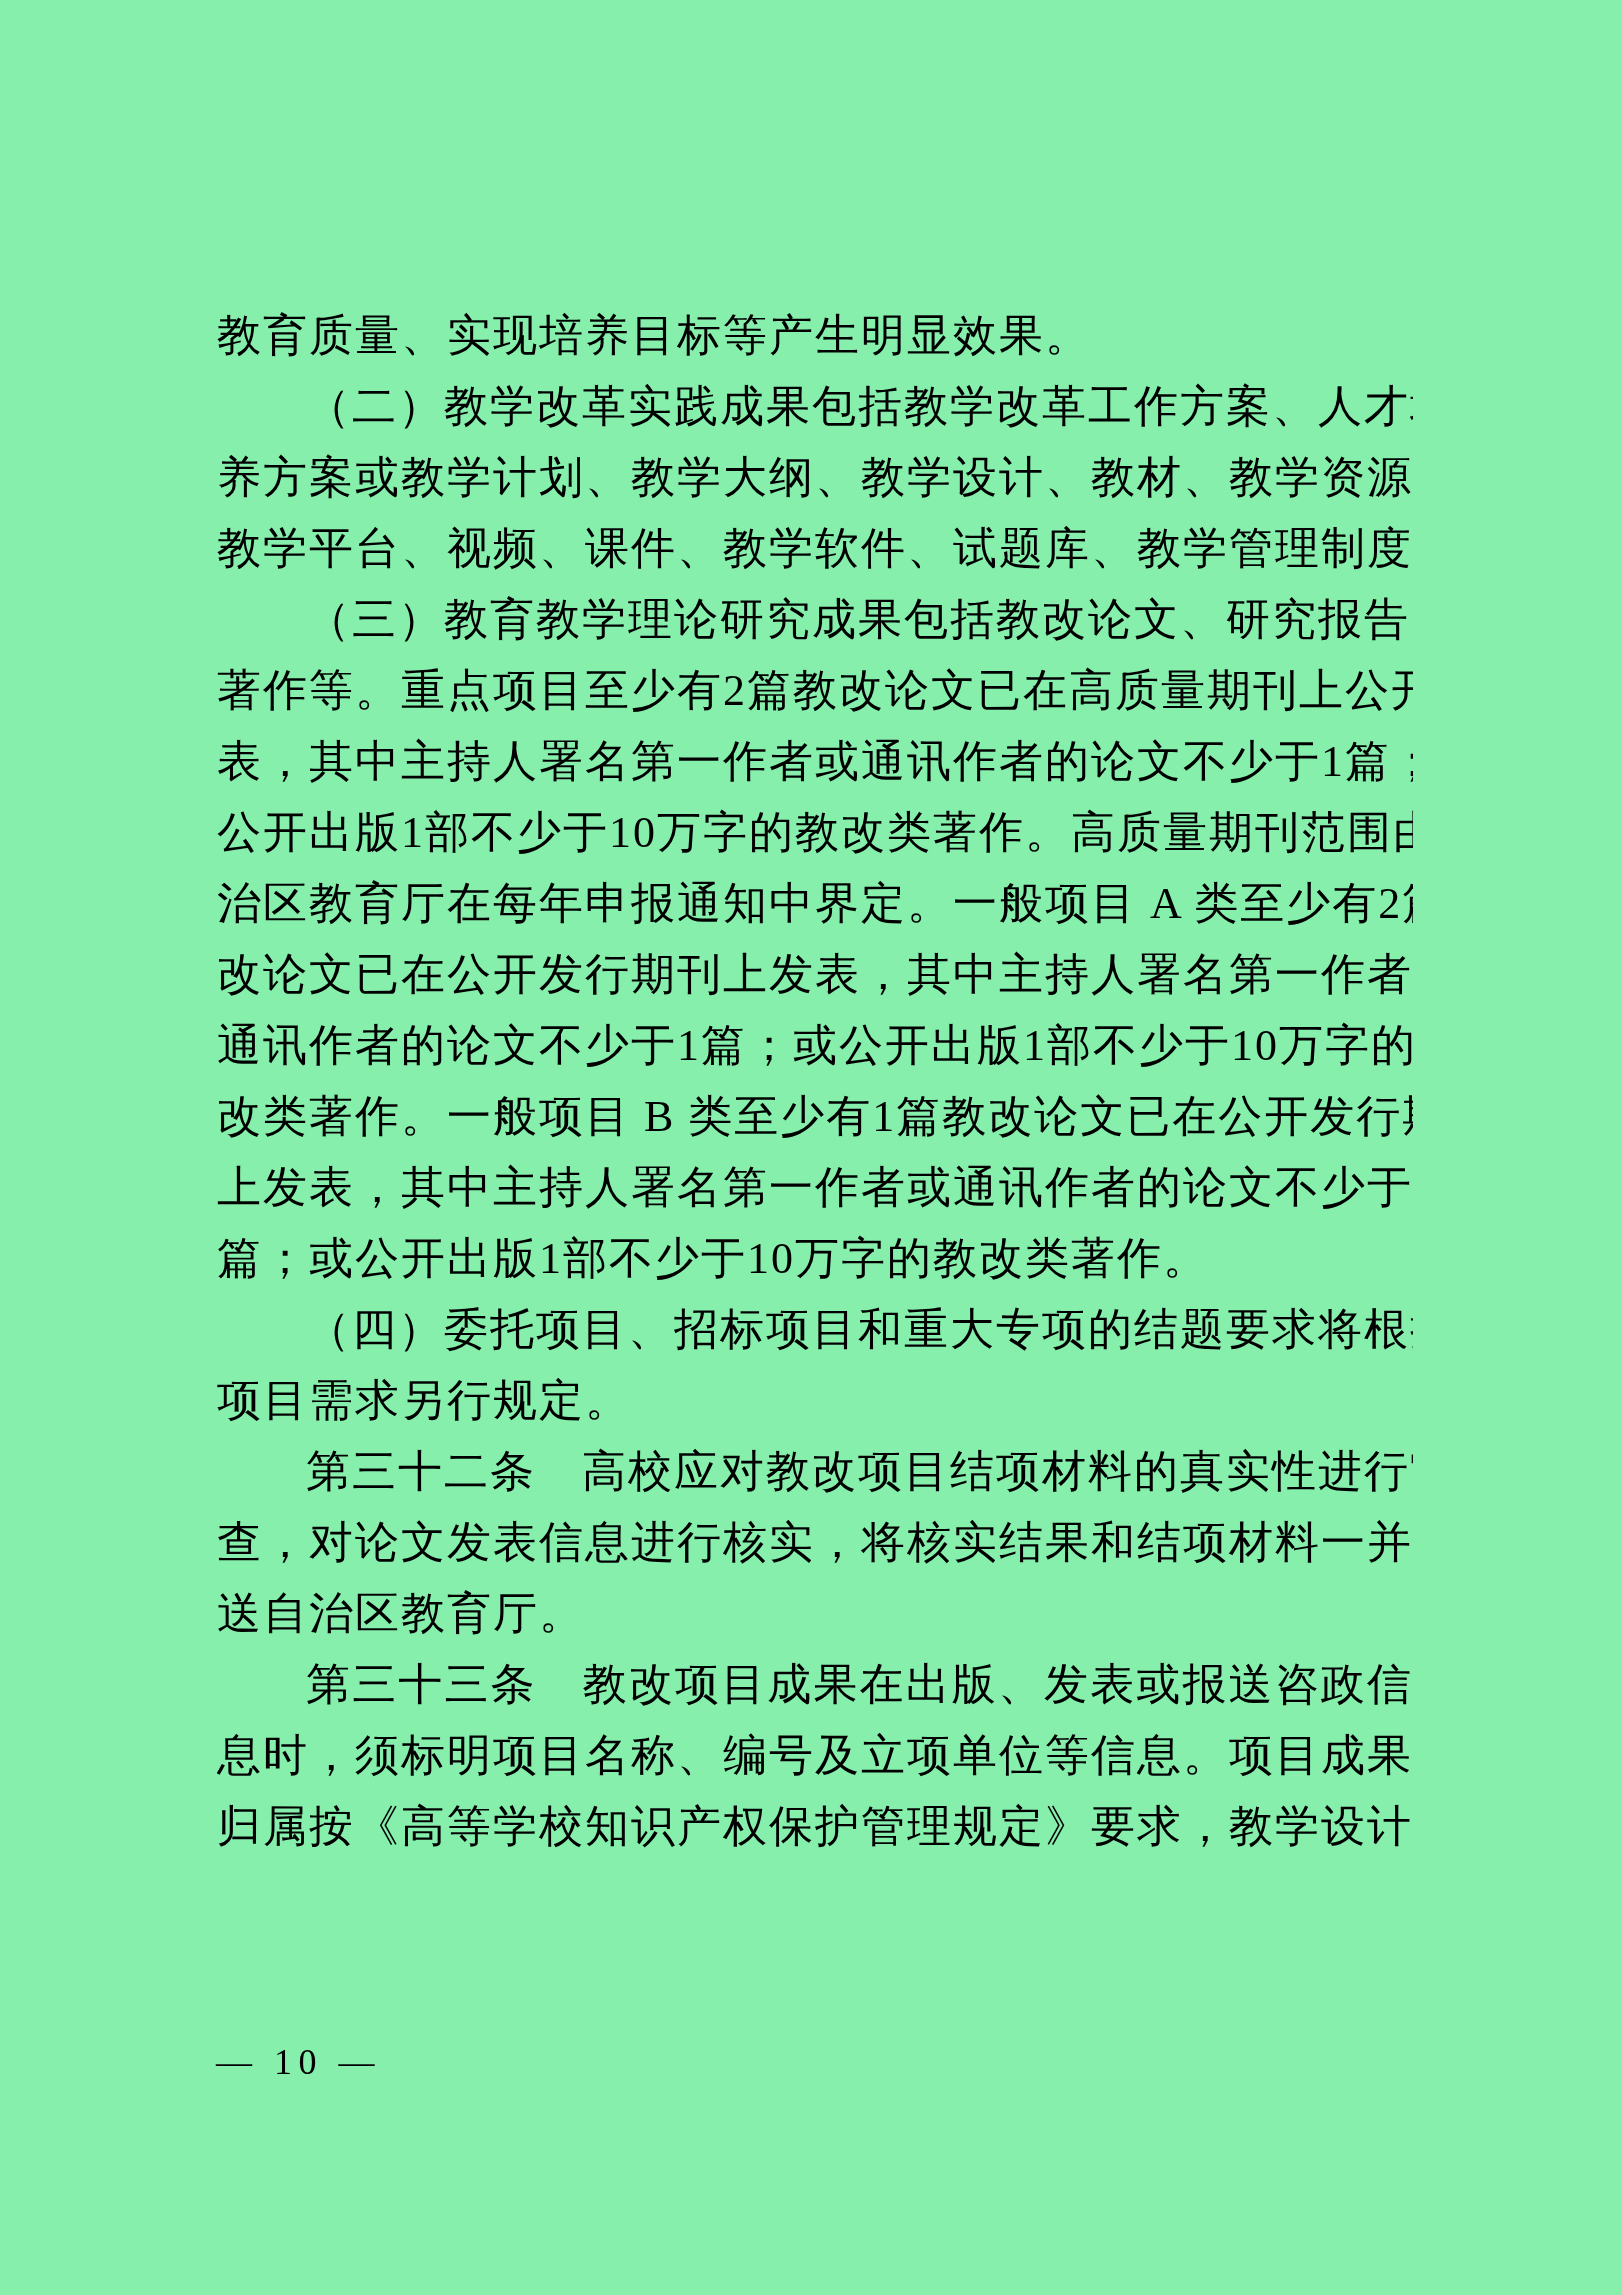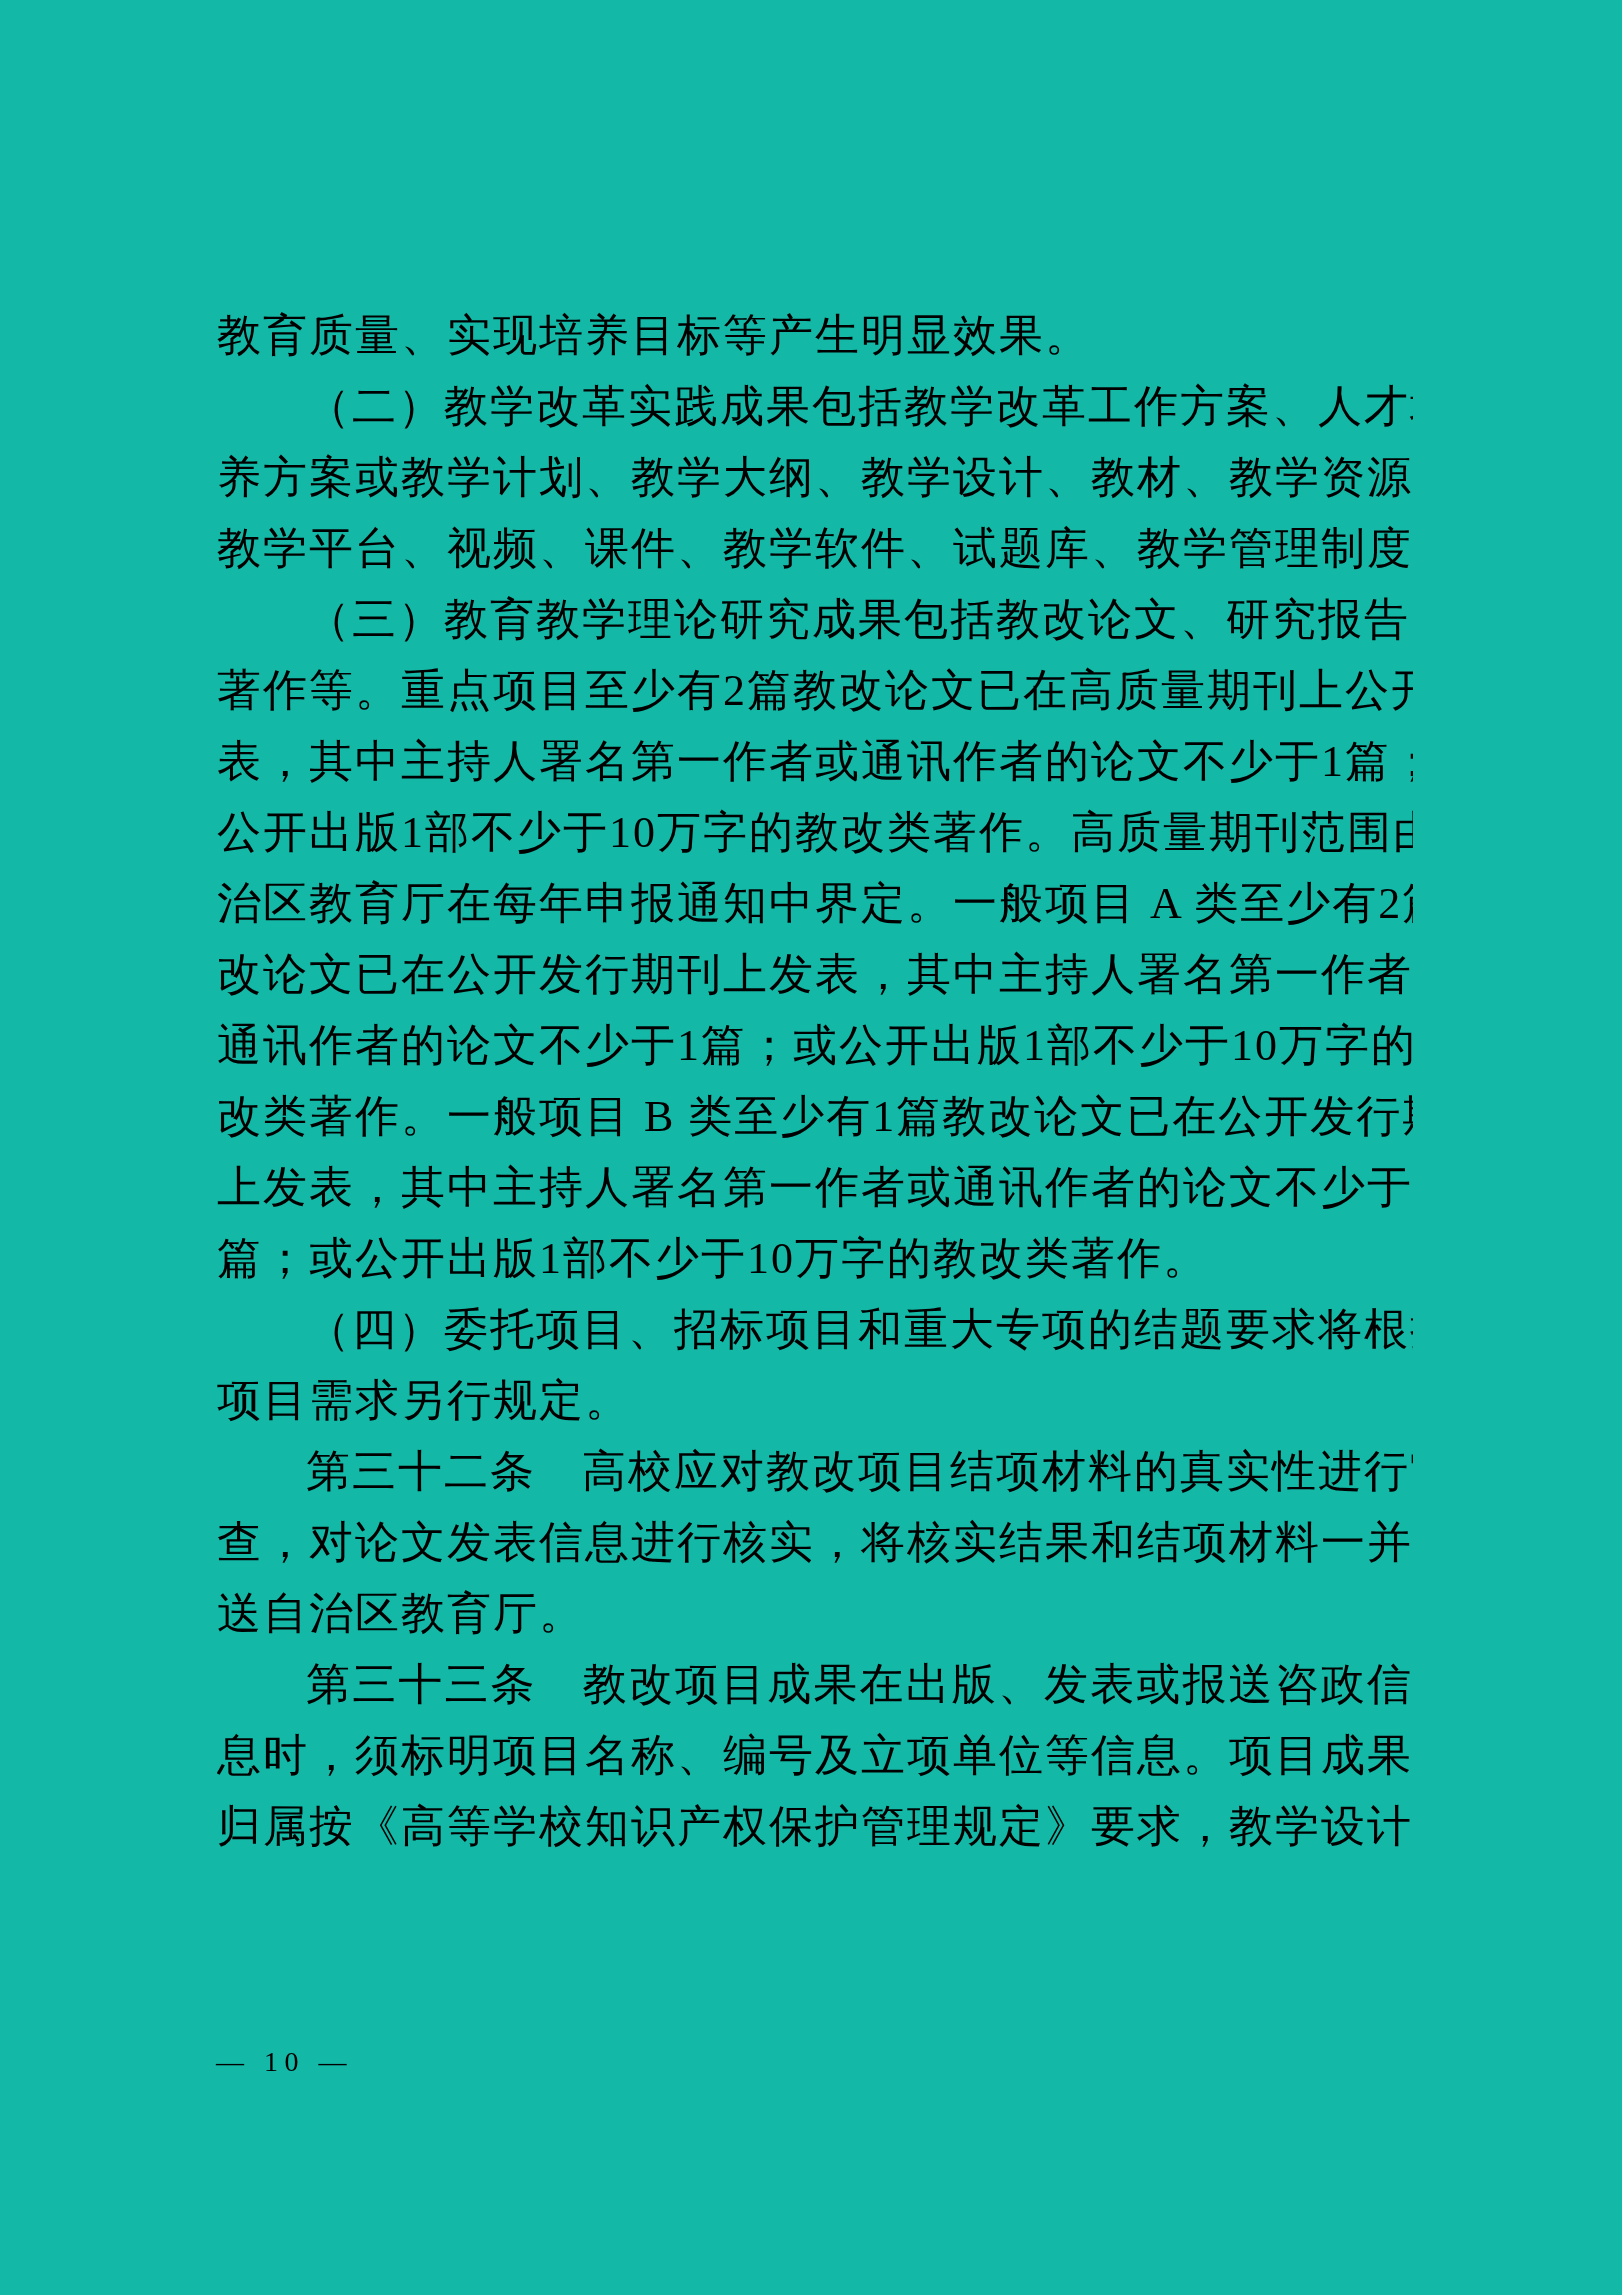--- a/index.html
+++ b/index.html
@@ -4,21 +4,21 @@
 <style>
   html, body {
     margin: 0;
     padding: 0;
     background: #ffffff;
   }
   .page {
     position: relative;
     width: 1623px;
     height: 2295px;
-    background: #14b8a6;
+    background: #86efac;
     color: #000000;
     font-family: "Liberation Serif", "DejaVu Serif", serif;
     overflow: hidden;
   }
   .text-block {
     position: absolute;
     left: 217px;
     top: 300px;
     width: 1196px;
   }
@@ -37,21 +37,21 @@
   }
   .line.end {
     text-align-last: left;
   }
   .footer {
     position: absolute;
     left: 216px;
     top: 2026px;
     height: 72px;
     line-height: 72px;
-    font-size: 28px;
+    font-size: 36px;
     letter-spacing: 6.5px;
     white-space: nowrap;
   }
 </style>
 </head>
 <body>
 
 <div class="page">
   <div class="text-block">
       <div class="line end">教育质量、实现培养目标等产生明显效果。</div>

